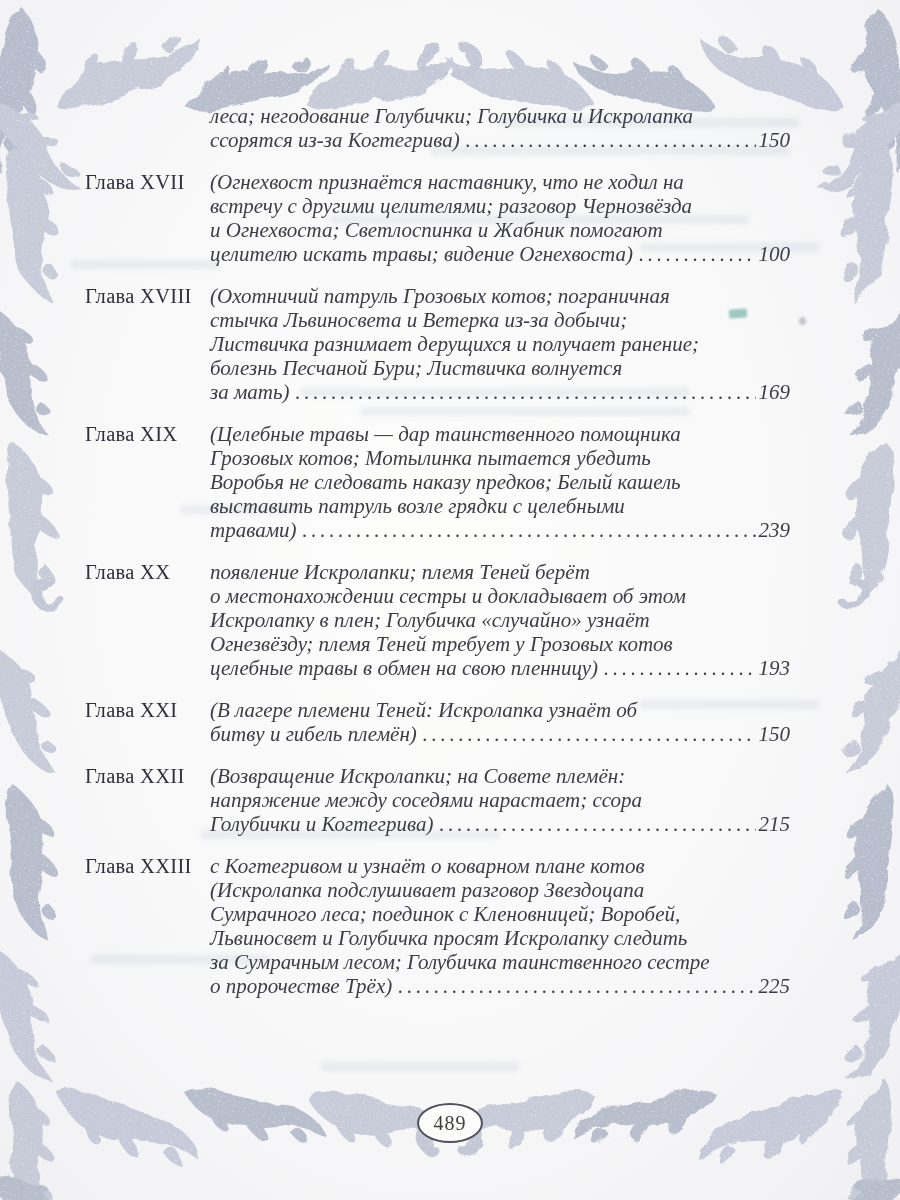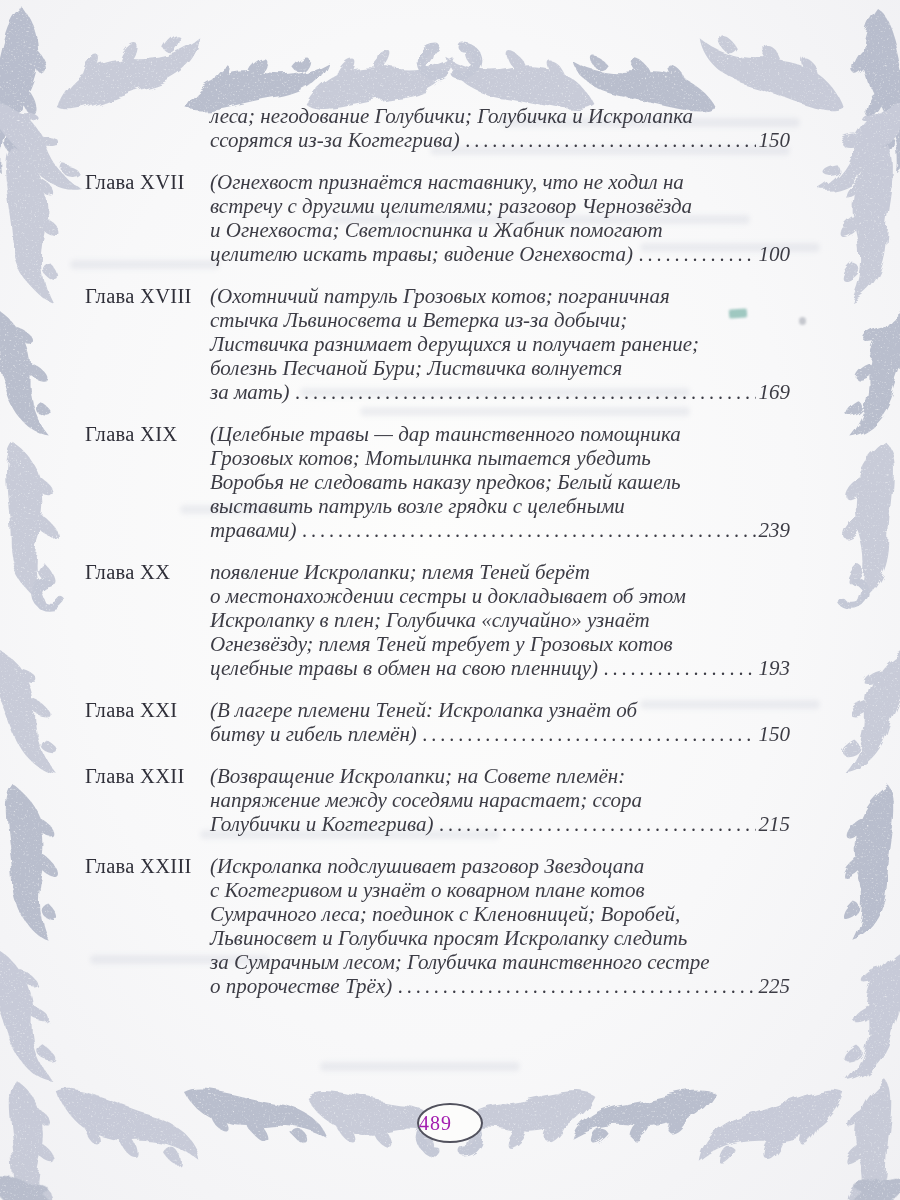--- a/index.html
+++ b/index.html
@@ -31,22 +31,22 @@
   .line.last .txt{flex:0 0 auto;}
   .leader{
     flex:1 1 auto;overflow:hidden;white-space:nowrap;letter-spacing:4px;
     margin:0 3px 0 6px;font-size:20px;
   }
   .pagenum{flex:0 0 auto;}
 
   .page-badge{
     position:absolute;left:417px;top:1103px;width:62px;height:36px;z-index:3;
     border:2px solid var(--badge,#51515d);border-radius:50%;
-    background:#fcfcfb;display:flex;align-items:center;
-    font-size:20px;color:#a21caf;letter-spacing:1px;
+    background:#fcfcfb;display:flex;align-items:center;justify-content:center;
+    font-size:20px;color:#404040;letter-spacing:1px;
   }
 </style>
 </head>
 <body style="--text: #3c3c45; --label: #2f2f39; --badge: #51515d; --artifact: #57a093;">
 
 <div class="smudges">
   <div class="smudge" style="left:500px;top:118px;width:300px;"></div>
   <div class="smudge" style="left:430px;top:146px;width:360px;"></div>
   <div class="smudge" style="left:330px;top:215px;width:420px;"></div>
   <div class="smudge" style="left:640px;top:243px;width:180px;"></div>
@@ -209,22 +209,22 @@
           <span class="txt">Голубички и Когтегрива)</span>
           <span class="leader">..........................................................................................</span>
           <span class="pagenum">215</span>
         </div>
       </div>
   </section>
 
   <section class="entry">
     <div class="chapter">Глава XXIII</div>
     <div class="desc">
+        <div class="line">с Когтегривом и узнаёт о коварном плане котов</div>
         <div class="line">(Искролапка подслушивает разговор Звездоцапа</div>
-        <div class="line">с Когтегривом и узнаёт о коварном плане котов</div>
         <div class="line">Сумрачного леса; поединок с Кленовницей; Воробей,</div>
         <div class="line">Львиносвет и Голубичка просят Искролапку следить</div>
         <div class="line">за Сумрачным лесом; Голубичка таинственного сестре</div>
         <div class="line last">
           <span class="txt">о пророчестве Трёх)</span>
           <span class="leader">..........................................................................................</span>
           <span class="pagenum">225</span>
         </div>
       </div>
   </section>

